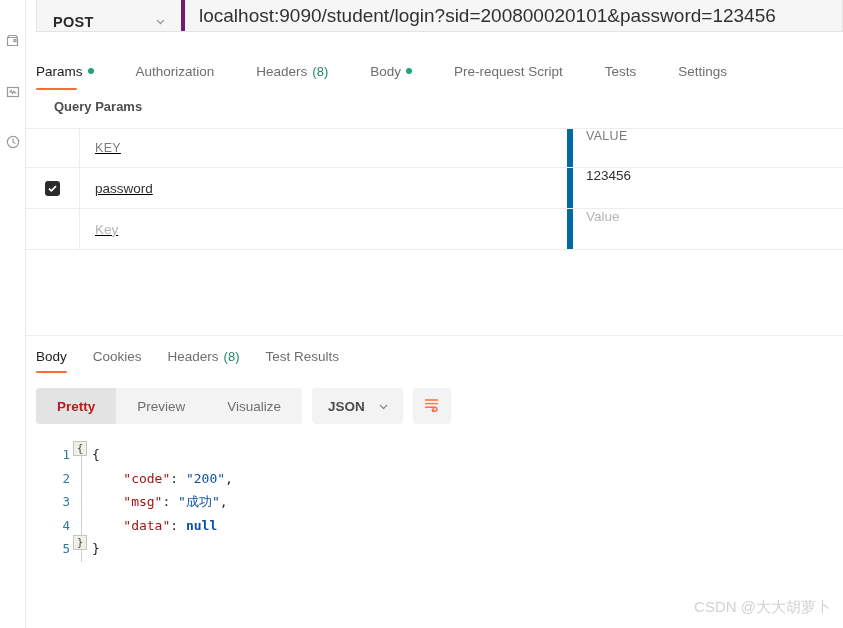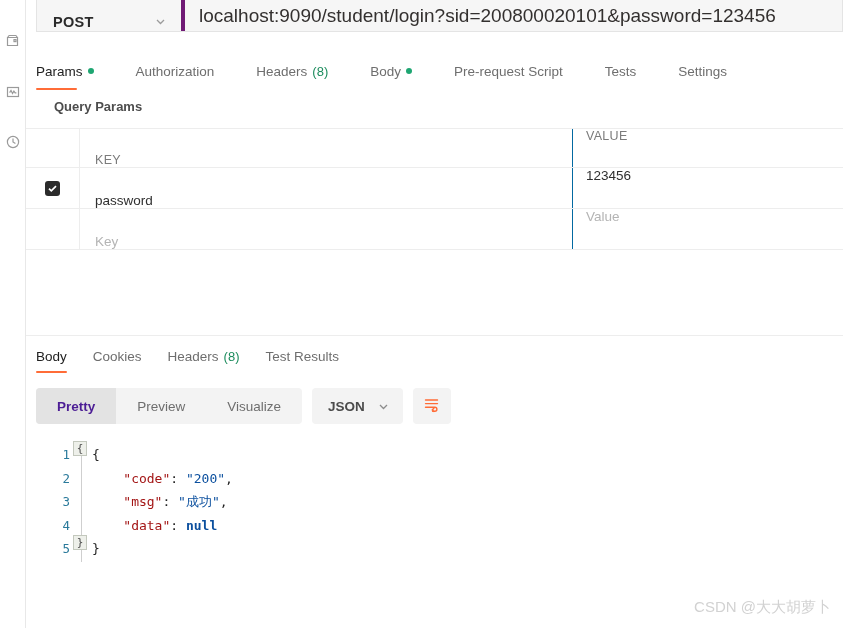--- a/index.html
+++ b/index.html
@@ -77,22 +77,22 @@
     border-top: 1px solid #ededed;
     font-size: 13.5px;
   }
   .prow { display: flex; height: 41px; border-bottom: 1px solid #ededed; }
   .prow.head { height: 39px; }
   .pcell-chk {
     width: 54px; flex: 0 0 54px; border-right: 1px solid #ededed;
     display: flex; align-items: center; justify-content: center;
   }
   .pcell-key {
-    width: 493px; flex: 0 0 493px; border-right: 1px solid #0369a1;
-    display: flex; align-items: flex-end; padding-left: 15px;
+    width: 493px; flex: 0 0 493px; border-right: 6px solid #0369a1;
+    display: flex; align-items: center; padding-left: 15px; text-decoration: underline;
   }
   .pcell-val { flex: 1; display: flex; align-items: flex-start; padding-left: 13px; }
   .colhead { font-size: 12.5px; color: #7b7b7b; letter-spacing: .3px; }
   .cellval { color: #2f2f2f; }
   .cellph { color: #b4b4b4; }
   .chk {
     width: 15px; height: 15px; border-radius: 3px; background: #2b2b2b;
     display: flex; align-items: center; justify-content: center;
   }
   .chk svg { display:block; }
@@ -119,21 +119,21 @@
 
   
   .fmtbar { position: absolute; left: 36px; top: 388px; display: flex; align-items: center; gap: 10px; }
   .segctl {
     display: flex; height: 36px; background: #f3f3f3; border-radius: 4px; overflow: hidden;
   }
   .seg {
     display: flex; align-items: center; padding: 0 21px;
     font-size: 13.5px; color: #6e6e6e; white-space: nowrap;
   }
-  .seg.active { background: #e3e3e3; color: #4c1d95; font-weight: bold; }
+  .seg.active { background: #e3e3e3; color: #b91c1c; font-weight: bold; }
   .jsonsel {
     display: flex; align-items: center; gap: 12px; height: 36px;
     padding: 0 13px 0 16px; background: #f3f3f3; border-radius: 4px;
     font-size: 13.5px; font-weight: bold; color: #4b4b4b;
   }
   .jsonsel .chev { color: #8c8c8c; }
   .wrapbtn {
     width: 38px; height: 36px; background: #f3f3f3; border-radius: 4px;
     display: flex; align-items: center; justify-content: center; color: #ff6c37;
   }

